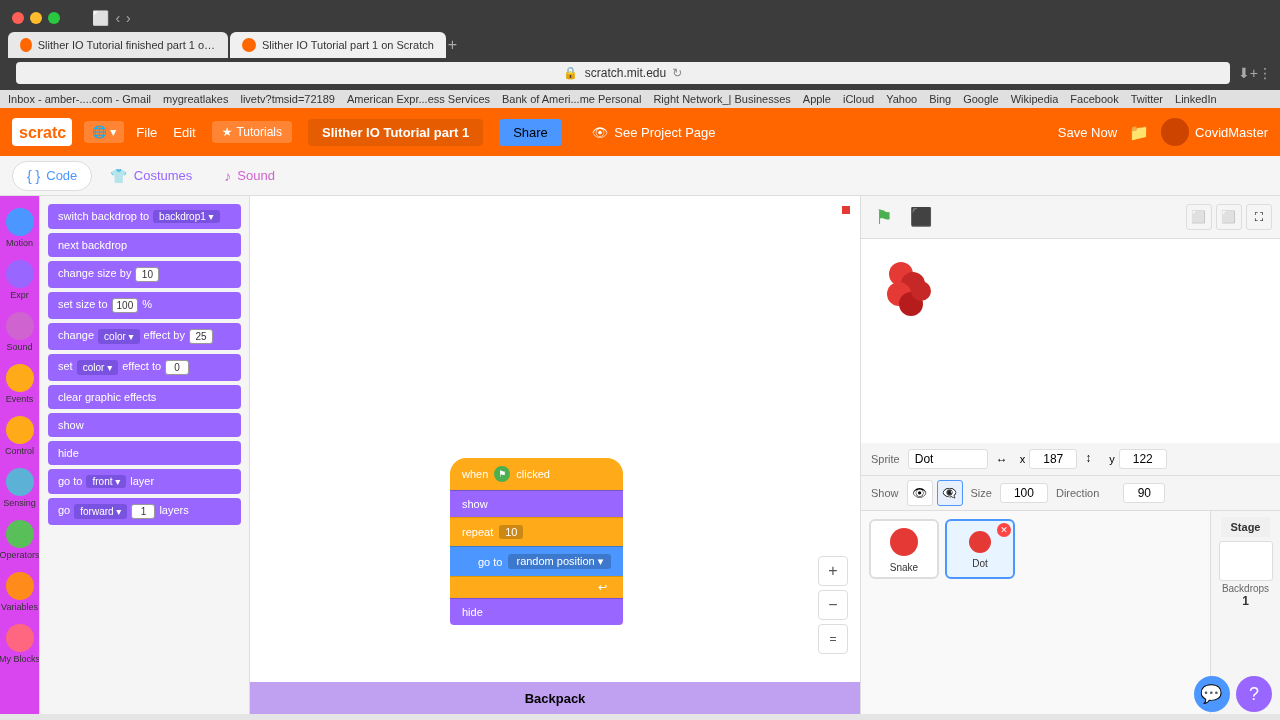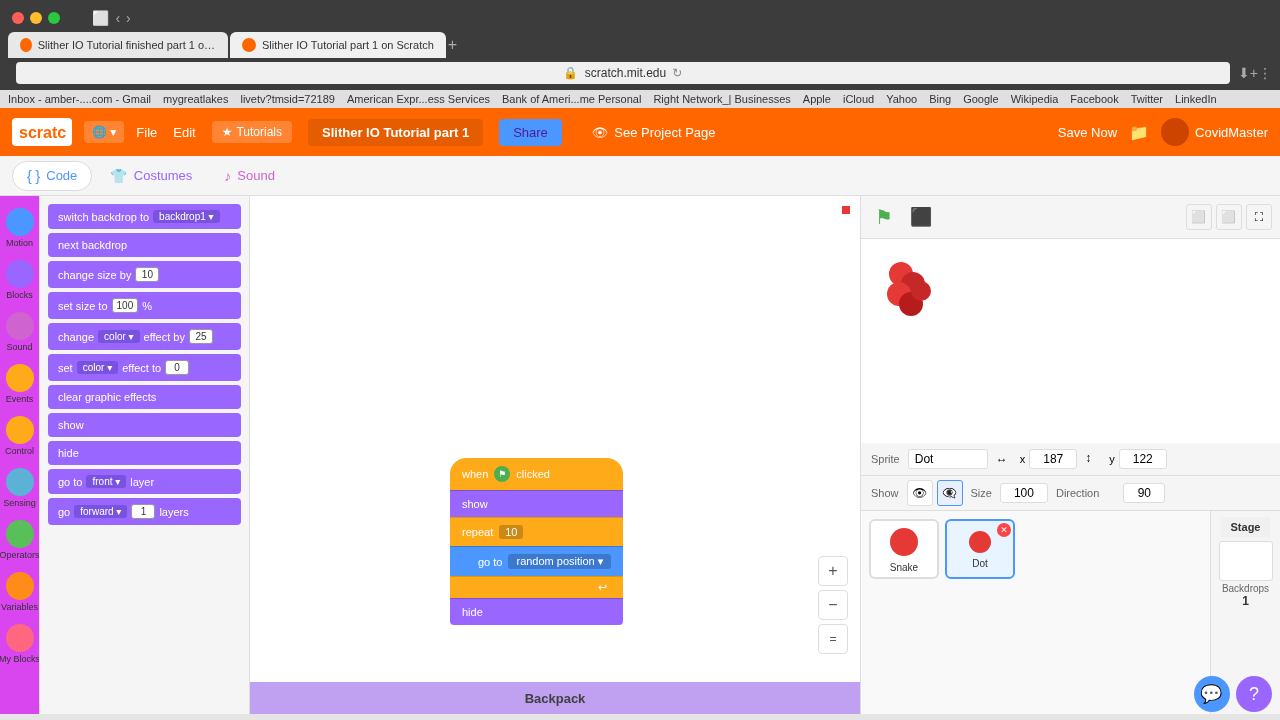--- a/index.html
+++ b/index.html
@@ -24,21 +24,21 @@
 
     
     .scratch-app { background: #fff; display: flex; flex-direction: column; height: calc(720px - 114px); }
     .scratch-header { background: #ff6600; display: flex; align-items: center; padding: 0 12px; height: 48px; gap: 12px; }
     .scratch-logo { display: flex; align-items: center; gap: 4px; }
     .scratch-logo-img { width: 60px; height: 28px; background: #fff; border-radius: 4px; display: flex; align-items: center; justify-content: center; font-weight: bold; color: #ff6600; font-size: 14px; }
     .globe-btn { background: rgba(255,255,255,0.2); border: none; border-radius: 4px; color: #fff; padding: 4px 8px; cursor: pointer; font-size: 12px; }
     .header-nav { display: flex; align-items: center; gap: 16px; color: #fff; font-size: 13px; flex: 1; }
     .header-nav a { color: #fff; text-decoration: none; cursor: pointer; }
     .project-title-btn { background: #e65c00; border: none; border-radius: 4px; color: #fff; padding: 6px 14px; cursor: pointer; font-size: 13px; font-weight: bold; }
-    .share-btn { background: #4c97ff; border: none; border-radius: 4px; color: #4c1d95; padding: 6px 14px; cursor: pointer; font-size: 13px; }
+    .share-btn { background: #4c97ff; border: none; border-radius: 4px; color: #000000; padding: 6px 14px; cursor: pointer; font-size: 13px; }
     .see-project-btn { background: none; border: none; color: #fff; padding: 6px 14px; cursor: pointer; font-size: 13px; display: flex; align-items: center; gap: 6px; }
     .header-right { display: flex; align-items: center; gap: 12px; margin-left: auto; }
     .save-now-btn { background: none; border: none; color: #fff; font-size: 13px; cursor: pointer; }
     .folder-btn { background: none; border: none; color: #fff; cursor: pointer; font-size: 16px; }
     .user-area { display: flex; align-items: center; gap: 6px; color: #fff; cursor: pointer; }
     .user-avatar { width: 28px; height: 28px; border-radius: 50%; background: #cc4400; }
 
     
     .editor-tabs { display: flex; align-items: center; padding: 0 12px; background: #f5f5f5; border-bottom: 1px solid #ddd; height: 40px; gap: 4px; }
     .editor-tab { display: flex; align-items: center; gap: 6px; padding: 6px 14px; border-radius: 20px; cursor: pointer; font-size: 13px; font-weight: 500; border: none; background: none; }
@@ -52,31 +52,31 @@
     .editor-main { display: flex; flex: 1; overflow: hidden; }
 
     
     .block-palette { width: 40px; background: #d946ef; border-right: 1px solid #ddd; display: flex; flex-direction: column; align-items: center; padding: 8px 0; gap: 4px; overflow-y: auto; }
     .palette-item { display: flex; flex-direction: column; align-items: center; gap: 2px; cursor: pointer; padding: 4px; border-radius: 4px; width: 56px; }
     .palette-dot { width: 28px; height: 28px; border-radius: 50%; }
     .palette-label { font-size: 9px; color: #333; text-align: center; }
 
     
     .blocks-area { width: 210px; background: #f5f5f5; border-right: 1px solid #ddd; padding: 8px; overflow-y: auto; display: flex; flex-direction: column; gap: 4px; }
-    .block { border-radius: 4px; padding: 6px 10px; color: #fff; font-size: 11px; cursor: pointer; display: flex; align-items: center; gap: 4px; width: 100%; border: none; text-align: left; }
+    .block { border-radius: 4px; padding: 6px 10px; color: #fff; font-size: 11px; cursor: pointer; display: flex; gap: 4px; width: 100%; border: none; text-align: left; }
     .block-purple { background: #9966ff; }
     .block-input { background: #fff; border: 1px solid #999; border-radius: 3px; padding: 1px 4px; color: #333; font-size: 10px; min-width: 24px; text-align: center; display: inline-block; }
     .block-dropdown { background: #7a52e0; border-radius: 3px; padding: 1px 6px; color: #fff; font-size: 10px; display: inline-flex; align-items: center; gap: 2px; }
 
     
     .script-canvas { flex: 1; background: #fff; position: relative; overflow: hidden; }
     .canvas-controls { position: absolute; right: 12px; bottom: 60px; display: flex; flex-direction: column; gap: 4px; }
     .canvas-btn { width: 30px; height: 30px; background: #fff; border: 1px solid #ddd; border-radius: 4px; display: flex; align-items: center; justify-content: center; cursor: pointer; font-size: 16px; color: #555; }
     .canvas-fit-btn { width: 30px; height: 30px; background: #fff; border: 1px solid #ddd; border-radius: 4px; display: flex; align-items: center; justify-content: center; cursor: pointer; font-size: 12px; color: #555; }
-    .backpack-bar { position: absolute; bottom: 0; left: 0; right: 0; background: #c0a0f0; height: 32px; display: flex; align-items: center; justify-content: center; font-size: 13px; color: #404040; font-weight: bold; cursor: pointer; }
+    .backpack-bar { position: absolute; bottom: 0; left: 0; right: 0; background: #c0a0f0; height: 32px; display: flex; align-items: center; justify-content: center; font-size: 13px; color: #000000; font-weight: bold; cursor: pointer; }
 
     
     .scratch-block-group { position: absolute; top: 262px; left: 200px; }
 
     
     .stage-panel { width: 420px; display: flex; flex-direction: column; border-left: 1px solid #ddd; }
     .stage-toolbar { display: flex; align-items: center; gap: 8px; padding: 6px 8px; background: #f5f5f5; border-bottom: 1px solid #ddd; }
     .flag-btn { width: 30px; height: 30px; background: none; border: none; cursor: pointer; display: flex; align-items: center; justify-content: center; font-size: 20px; color: #4caf50; }
     .stop-btn { width: 30px; height: 30px; background: none; border: none; cursor: pointer; display: flex; align-items: center; justify-content: center; font-size: 18px; color: #e53935; }
     .stage-size-btns { margin-left: auto; display: flex; gap: 4px; }
@@ -210,21 +210,21 @@
 
   <div class="editor-main">
 
     <div class="block-palette">
       <div class="palette-item">
         <div class="palette-dot" style="background:#4c97ff;"></div>
         <span class="palette-label">Motion</span>
       </div>
       <div class="palette-item">
         <div class="palette-dot" style="background:#9966ff;"></div>
-        <span class="palette-label">Blocks</span>
+        <span class="palette-label">Expr</span>
       </div>
       <div class="palette-item">
         <div class="palette-dot" style="background:#cf63cf;"></div>
         <span class="palette-label">Sound</span>
       </div>
       <div class="palette-item">
         <div class="palette-dot" style="background:#ffab19;"></div>
         <span class="palette-label">Events</span>
       </div>
       <div class="palette-item">

